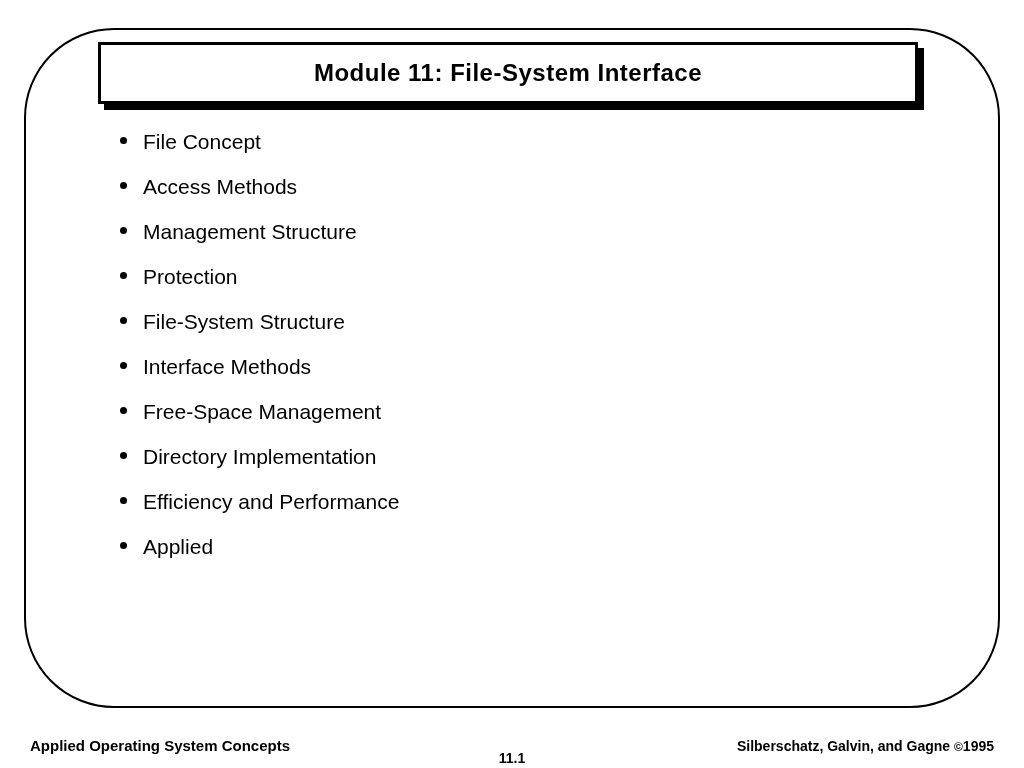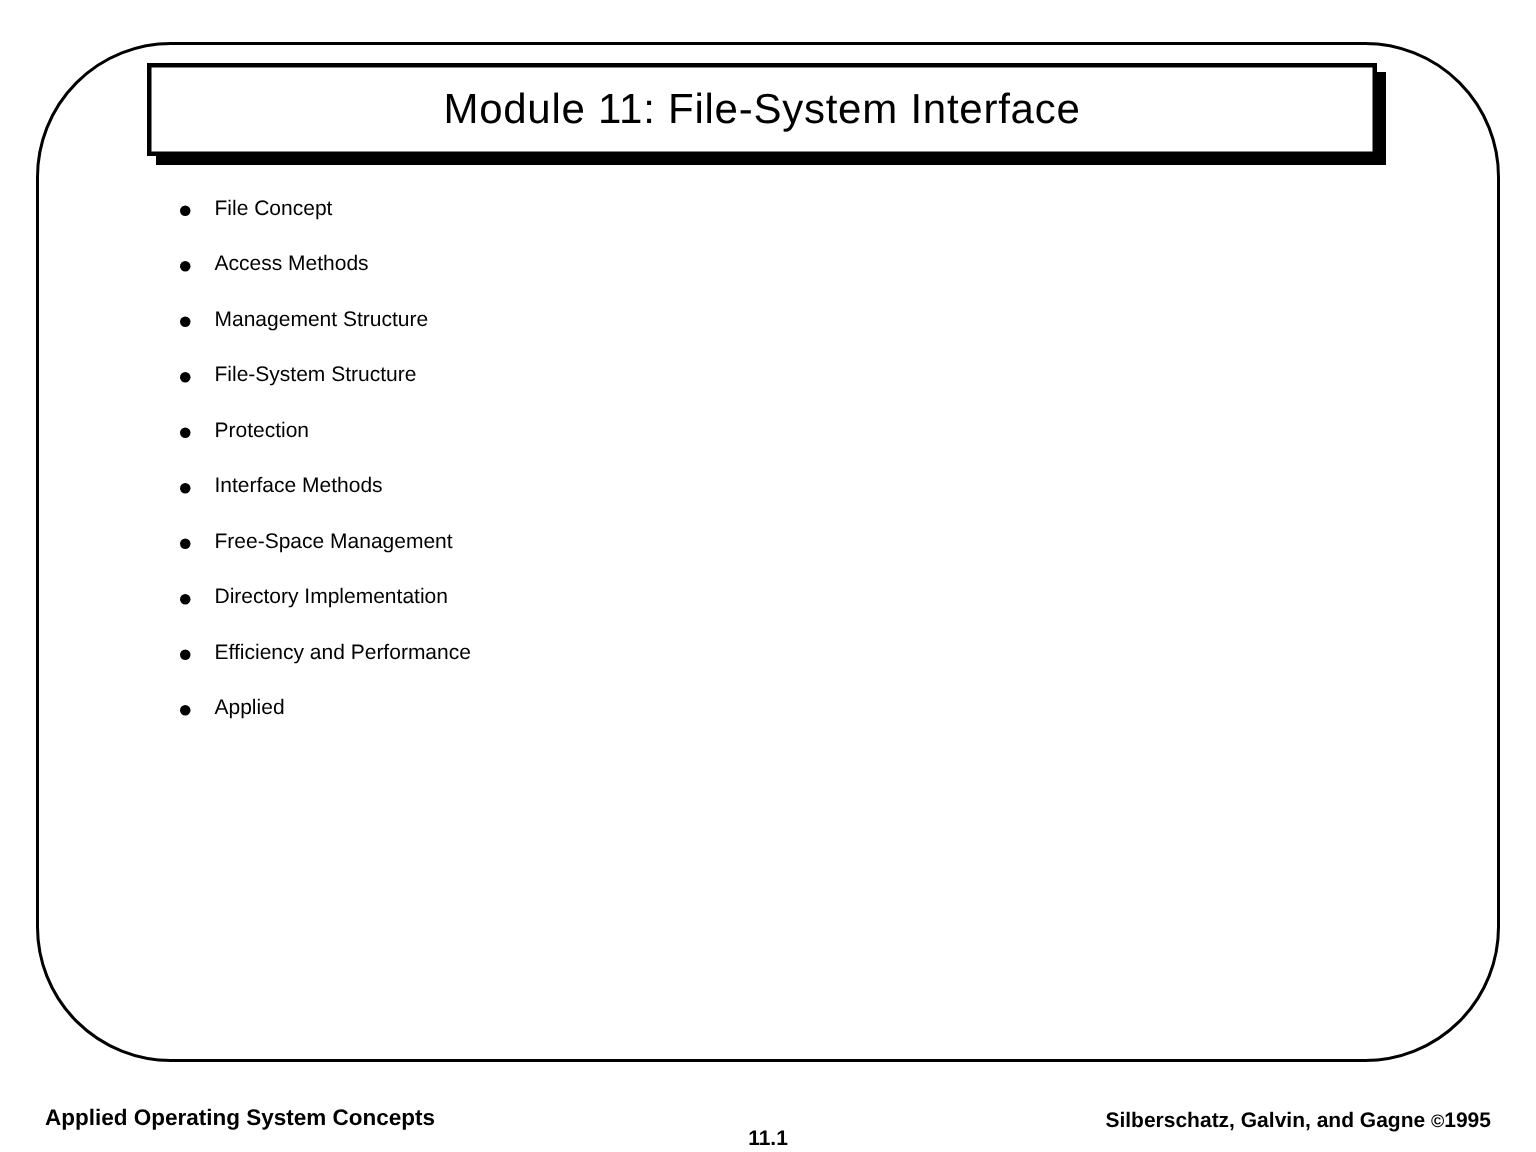--- a/index.html
+++ b/index.html
@@ -35,36 +35,36 @@
       top: 42px;
       width: 820px;
       height: 62px;
       background: #fff;
       border: 3px solid #000;
       display: flex;
       align-items: center;
       justify-content: center;
     }
     .title-text {
-      font-weight: normal;
-      font-size: 28px;
+      font-weight: bold;
+      font-size: 24px;
       color: #000;
       letter-spacing: 0.5px;
     }
     .bullet-list {
       position: absolute;
       left: 120px;
       top: 130px;
       list-style: none;
     }
     .bullet-list li {
       display: flex;
       align-items: flex-start;
       margin-bottom: 21px;
-      font-size: 14px;
+      font-size: 21px;
       color: #000;
     }
     .bullet-dot {
       display: inline-block;
       width: 7px;
       height: 7px;
       background: #000;
       border-radius: 50%;
       margin-right: 16px;
       margin-top: 7px;
@@ -115,25 +115,25 @@
   <li>
       <span class="bullet-dot"></span>
       <span>Access Methods</span>
     </li>
   <li>
       <span class="bullet-dot"></span>
       <span>Management Structure</span>
     </li>
   <li>
       <span class="bullet-dot"></span>
-      <span>File-System Structure</span>
+      <span>Protection</span>
     </li>
   <li>
       <span class="bullet-dot"></span>
-      <span>Protection</span>
+      <span>File-System Structure</span>
     </li>
   <li>
       <span class="bullet-dot"></span>
       <span>Interface Methods</span>
     </li>
   <li>
       <span class="bullet-dot"></span>
       <span>Free-Space Management</span>
     </li>
   <li>

